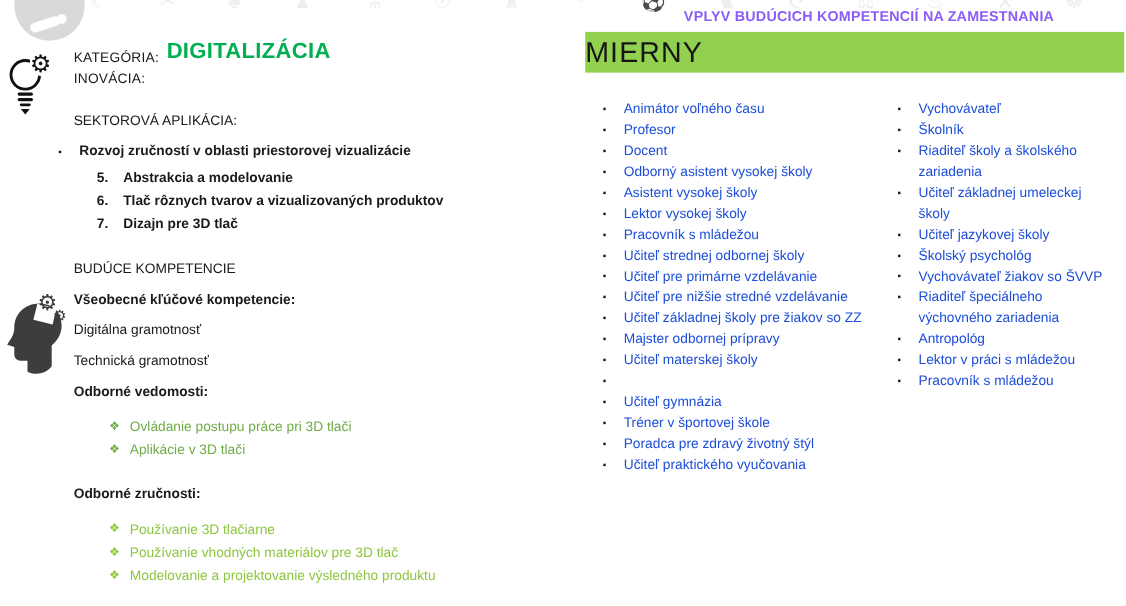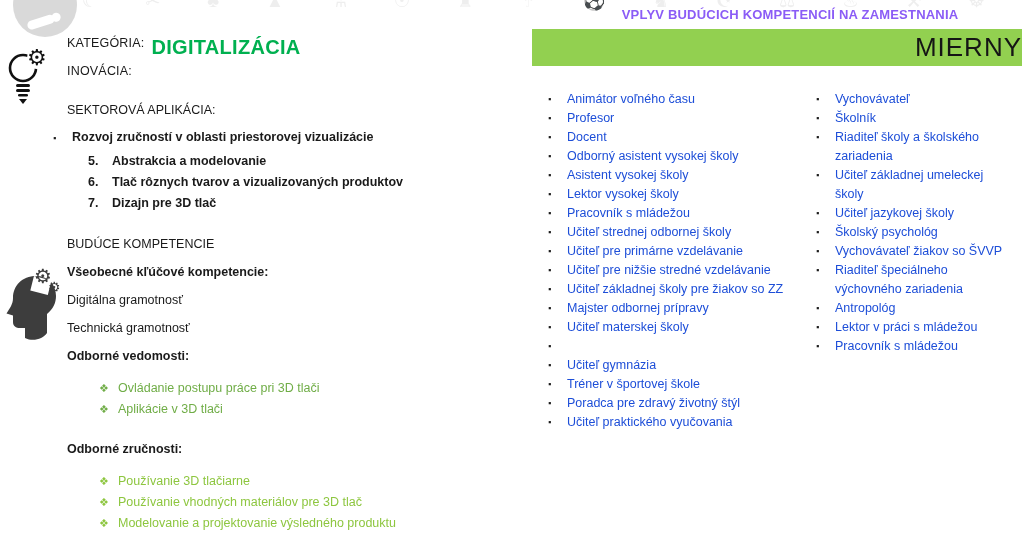--- a/index.html
+++ b/index.html
@@ -17,21 +17,21 @@
   
   .bulb-wrap{position:absolute;left:6px;top:51px;width:46px;height:64px;}
   .bulb-wrap .gear-glyph{position:absolute;left:21px;top:-4px;font-size:22px;color:#111;
                          background:#fff;border-radius:50%;line-height:22px;}
 
   
   .head-wrap{position:absolute;left:4px;top:272px;width:62px;height:74px;}
   .head-wrap .gear-a{position:absolute;left:30px;top:-6px;font-size:20px;color:#3d3d3d;line-height:20px;}
   .head-wrap .gear-b{position:absolute;left:44px;top:8px;font-size:14px;color:#3d3d3d;line-height:14px;}
 
-  .line{position:absolute;display:flex;align-items:flex-start;gap:7px;}
+  .line{position:absolute;display:flex;align-items:flex-end;gap:7px;}
   .lbl{font-size:12.5px;color:#1a1a1a;letter-spacing:.2px;}
   .cat-val{font-size:20px;font-weight:bold;color:#00B050;letter-spacing:.3px;}
   .inn-val{font-size:17px;font-weight:bold;color:#1E584A;}
 
   .heading{position:absolute;font-size:12.5px;color:#1a1a1a;}
   .heading.bold{font-weight:bold;}
 
   .sekt-bullet{position:absolute;left:53px;top:130px;display:flex;width:460px;}
   .sq{flex:0 0 19px;font-size:9px;line-height:17px;color:#1a1a1a;}
   .sekt-bullet .txt{font-size:12.5px;font-weight:bold;}
@@ -47,21 +47,21 @@
   .green-row{display:flex;line-height:21px;}
   .green-row .dia{flex:0 0 19px;font-size:11px;}
   .green-row .txt{font-size:12.5px;font-weight:normal;}
   .green-dark .dia,.green-dark .txt{color:#70AD47;}
   .green-light .dia,.green-light .txt{color:#8DC63F;}
 
   
   .r-title{position:absolute;left:545px;top:7px;width:490px;text-align:center;
            font-size:13px;font-weight:bold;color:#8b5cf6;letter-spacing:.2px;}
   .banner{position:absolute;left:532px;top:29px;width:490px;height:37px;background:#92D050;
-          display:flex;align-items:center;justify-content:flex-end;}
+          display:flex;align-items:center;justify-content:flex-start;}
   .banner .txt{font-size:26px;color:#151515;letter-spacing:1px;}
 
   .job-col{position:absolute;top:90px;}
   .job-col.c1{left:548px;width:268px;}
   .job-col.c2{left:816px;width:192px;}
   .job-row{display:flex;line-height:19px;}
   .job-row .sq{line-height:19px;}
   .job-row .txt{font-size:12.5px;color:#1d4ed8;}
 </style>
 </head>

